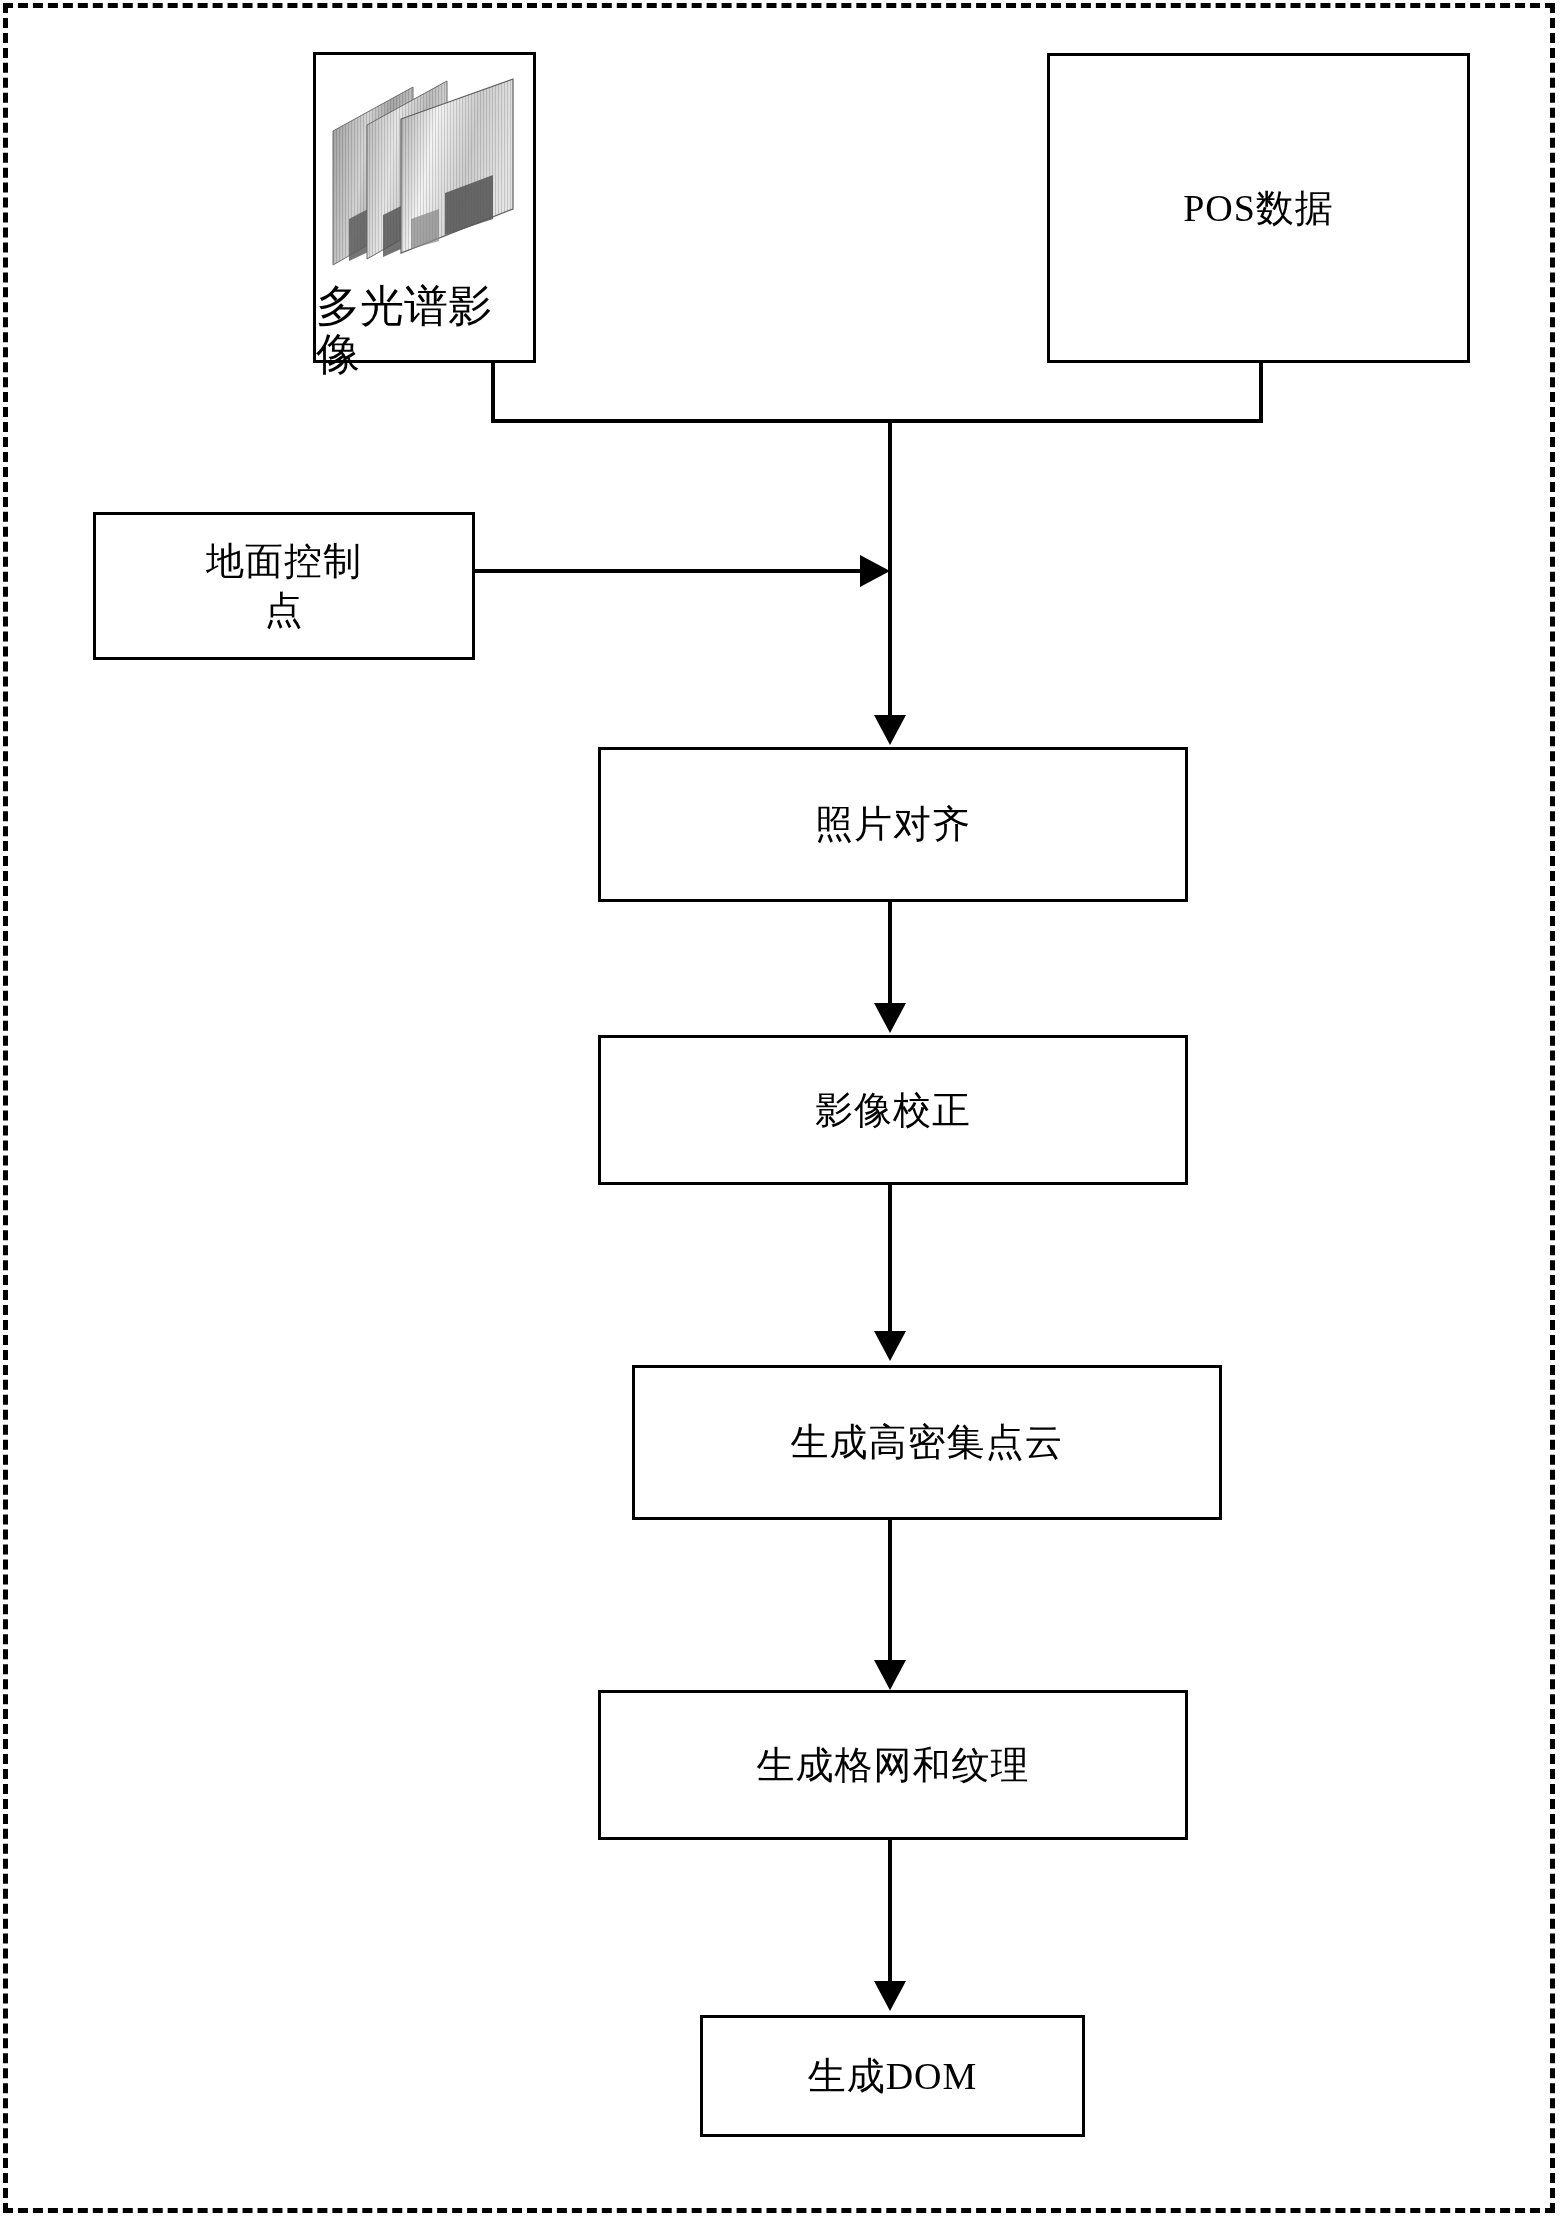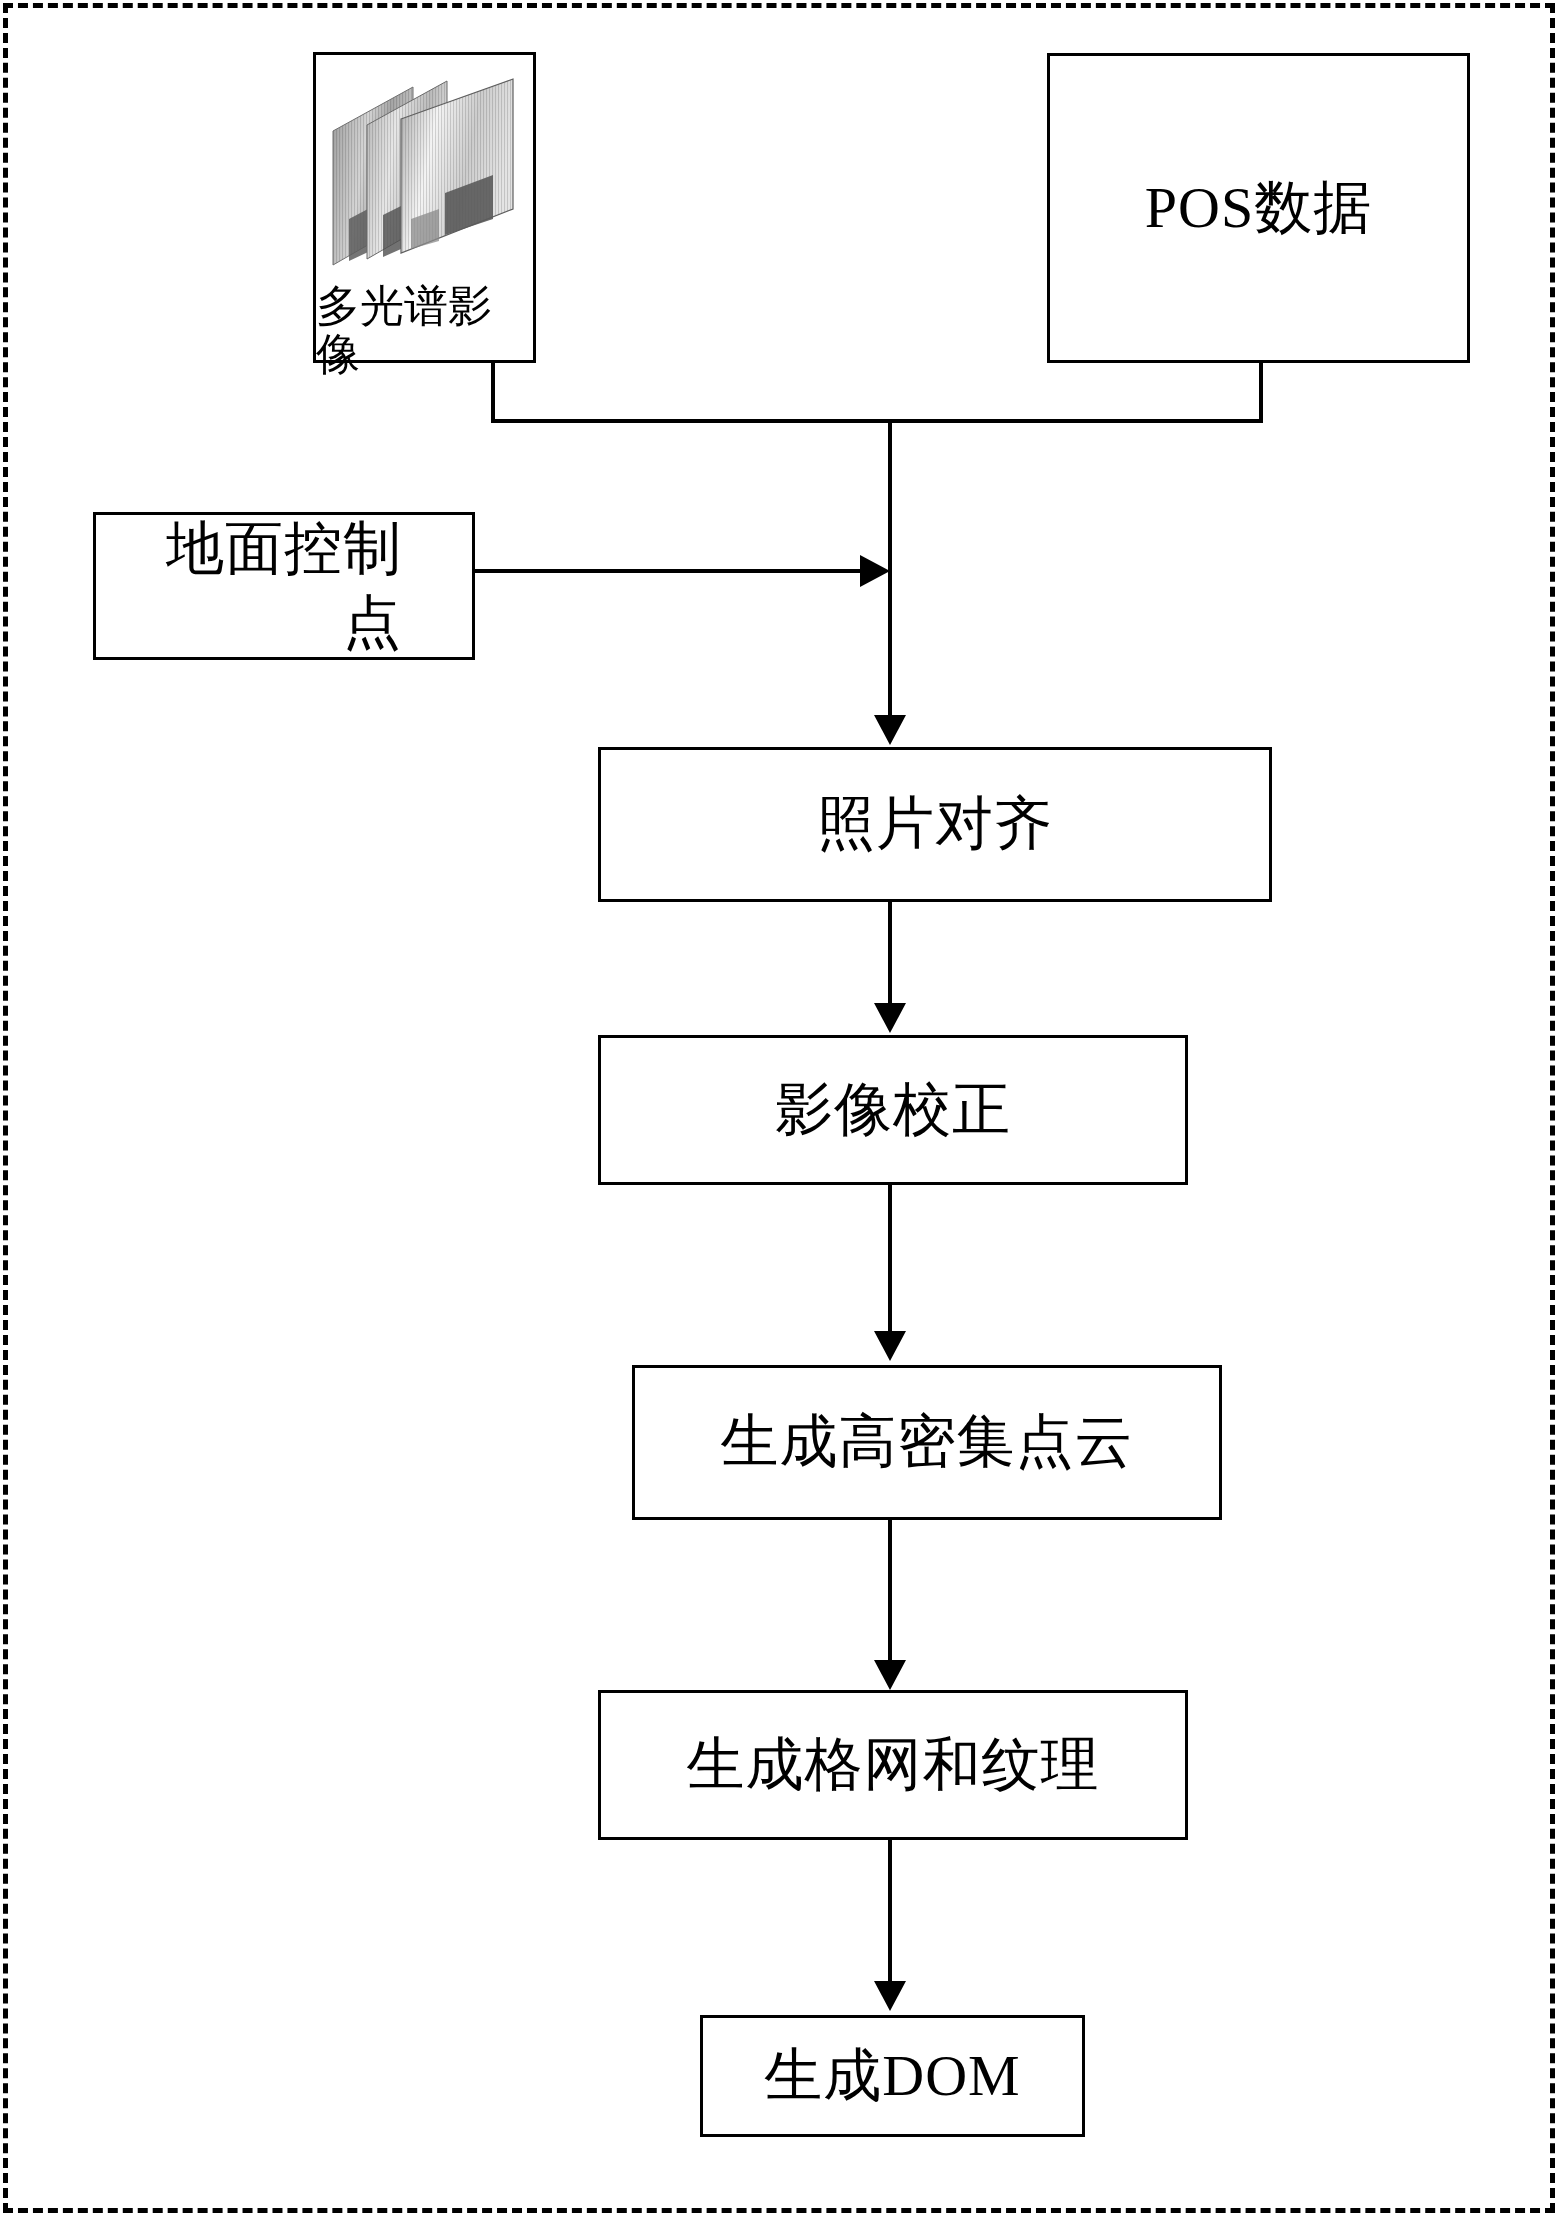--- a/index.html
+++ b/index.html
@@ -23,27 +23,26 @@
     position:absolute;
     box-sizing:border-box;
     border:3px solid #000000;
     background:#ffffff;
     display:flex;
     align-items:center;
     justify-content:center;
     text-align:center;
   }
   .box .label{
-    font-size:58px;
+    font-size:38px;
     line-height:1.28;
     color:#000000;
     letter-spacing:1px;
     white-space:pre-line;
     font-family:"Liberation Serif","DejaVu Serif",serif;
-    text-align:right;
   }
 
   
   .imgbox{
     position:absolute;
     box-sizing:border-box;
     border:3px solid #000000;
     background:#ffffff;
     display:flex;
     flex-direction:column;
@@ -154,21 +153,21 @@
   <div class="vline" style="left:888px;top:419px;height:298px;"></div>
   <div class="arrow-down" style="left:874px;top:715px;"></div>
 
   <div class="box" style="left:93px;top:512px;width:382px;height:148px;">
     <span class="label gcp-label">地面控制
 点</span>
   </div>
   <div class="hline" style="left:475px;top:569px;width:398px;"></div>
   <div class="arrow-right" style="left:860px;top:555px;"></div>
 
-  <div class="box" style="left:598px;top:747px;width:674px;height:155px;">
+  <div class="box" style="left:598px;top:747px;width:590px;height:155px;">
     <span class="label">照片对齐</span>
   </div>
 
   <div class="vline" style="left:888px;top:902px;height:103px;"></div>
   <div class="arrow-down" style="left:874px;top:1003px;"></div>
 
   <div class="box" style="left:598px;top:1035px;width:590px;height:150px;">
     <span class="label">影像校正</span>
   </div>
 

